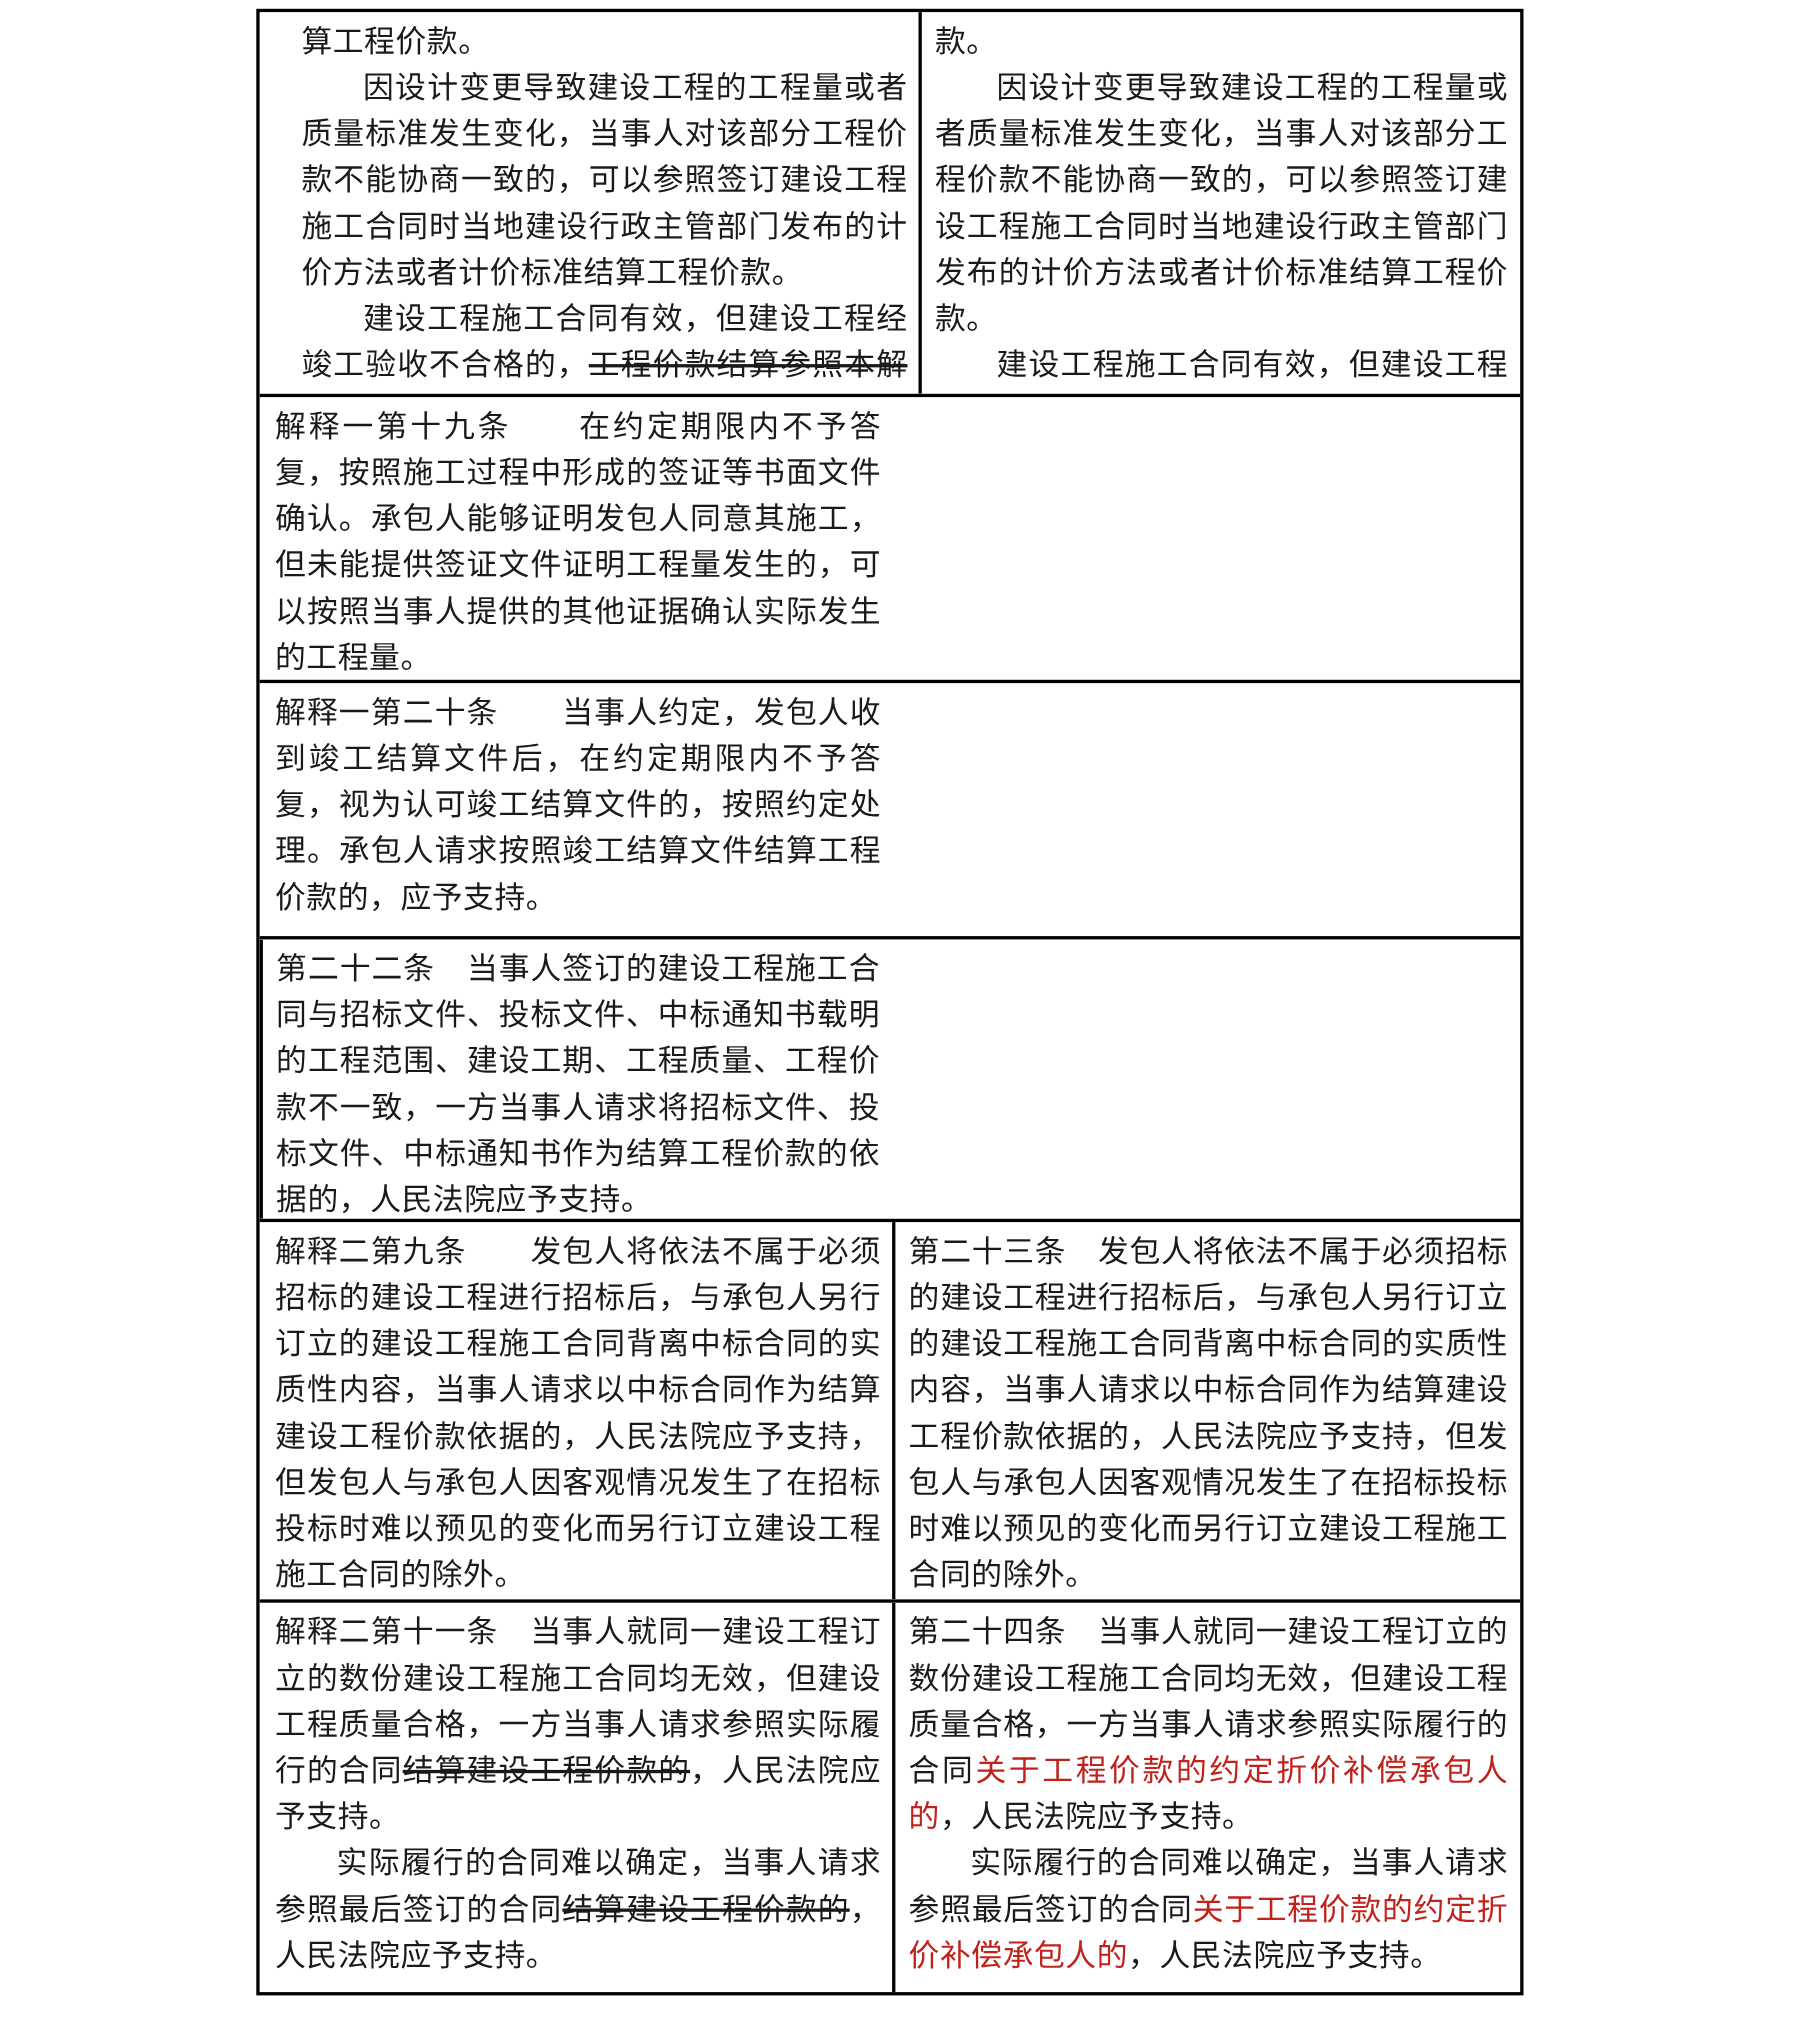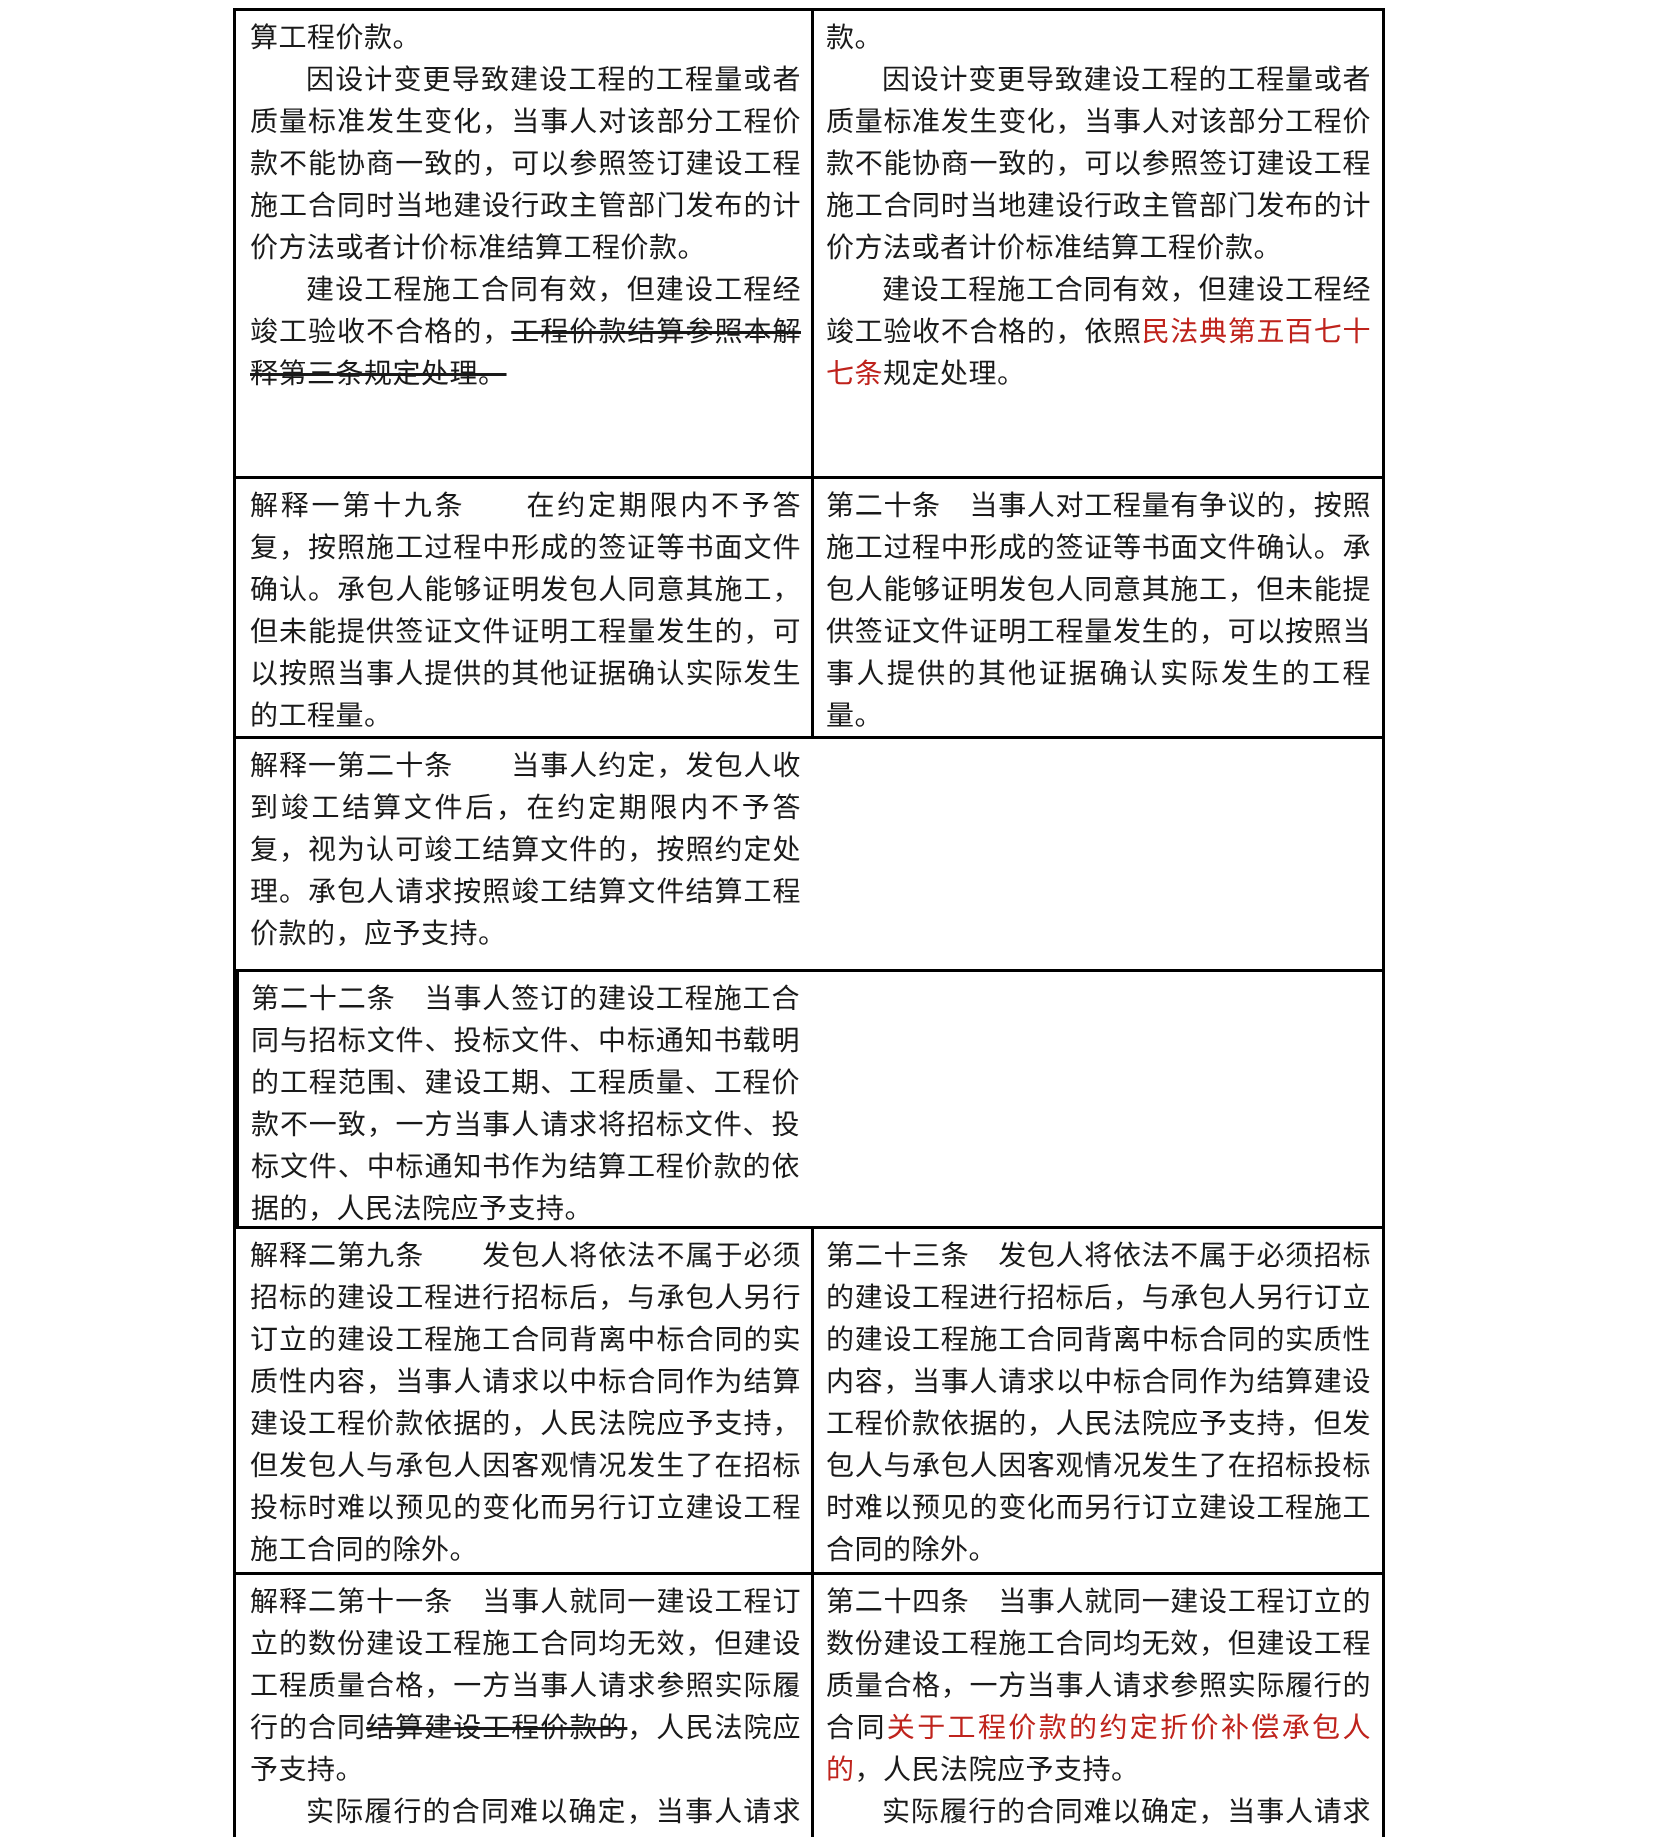--- a/index.html
+++ b/index.html
@@ -26,21 +26,21 @@
   }
   .trow{
     display:grid;
     grid-template-columns:575px 1fr;
     border-bottom:3px solid var(--border);
     box-sizing:border-box;
     overflow:hidden;
   }
   .trow:last-child{border-bottom:none;}
   
-  .trow:nth-child(1){height:468px;}
+  .trow:nth-child(1){height:350px;padding-left:24px;}
   .trow:nth-child(2){height:260px;}
   .trow:nth-child(3){height:233px;}
   .trow:nth-child(4){height:257px;}
   .trow:nth-child(5){height:346px;}
   .trow:nth-child(6){height:354px;}
   .tcell{
     box-sizing:border-box;
     overflow:hidden;
     padding:6px 10px 2px 14px;
   }
@@ -76,23 +76,20 @@
         <div class="tcell right">
           <p class="para"><span class="seg-normal">款。</span></p>
           <p class="para indent"><span class="seg-normal">因设计变更导致建设工程的工程量或者质量标准发生变化，当事人对该部分工程价款不能协商一致的，可以参照签订建设工程施工合同时当地建设行政主管部门发布的计价方法或者计价标准结算工程价款。</span></p>
           <p class="para indent"><span class="seg-normal">建设工程施工合同有效，但建设工程经竣工验收不合格的，依照</span><span class="seg-red">民法典第五百七十七条</span><span class="seg-normal">规定处理。</span></p>
         </div>
       </div>
       <div class="trow">
         <div class="tcell left">
           <p class="para"><span class="seg-normal">解释一第十九条　　在约定期限内不予答复，按照施工过程中形成的签证等书面文件确认。承包人能够证明发包人同意其施工，但未能提供签证文件证明工程量发生的，可以按照当事人提供的其他证据确认实际发生的工程量。</span></p>
         </div>
-        <div class="tcell right">
-          <p class="para"><span class="seg-normal">第二十条　当事人对工程量有争议的，按照施工过程中形成的签证等书面文件确认。承包人能够证明发包人同意其施工，但未能提供签证文件证明工程量发生的，可以按照当事人提供的其他证据确认实际发生的工程量。</span></p>
-        </div>
       </div>
       <div class="trow">
         <div class="tcell left">
           <p class="para"><span class="seg-normal">解释一第二十条　　当事人约定，发包人收到竣工结算文件后，在约定期限内不予答复，视为认可竣工结算文件的，按照约定处理。承包人请求按照竣工结算文件结算工程价款的，应予支持。</span></p>
         </div>
       </div>
       <div class="trow">
         <div class="tcell right">
           <p class="para"><span class="seg-normal">第二十二条　当事人签订的建设工程施工合同与招标文件、投标文件、中标通知书载明的工程范围、建设工期、工程质量、工程价款不一致，一方当事人请求将招标文件、投标文件、中标通知书作为结算工程价款的依据的，人民法院应予支持。</span></p>
         </div>

